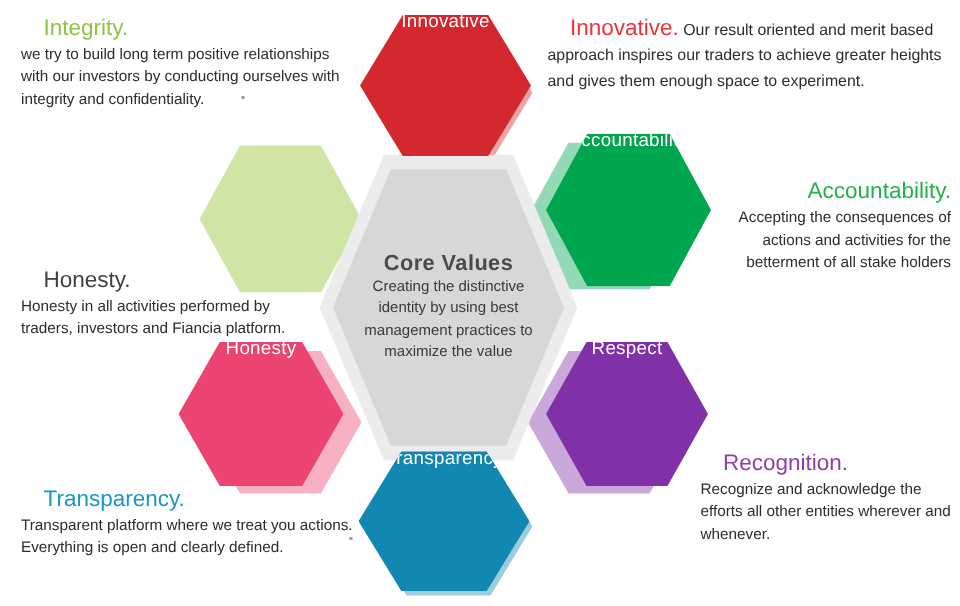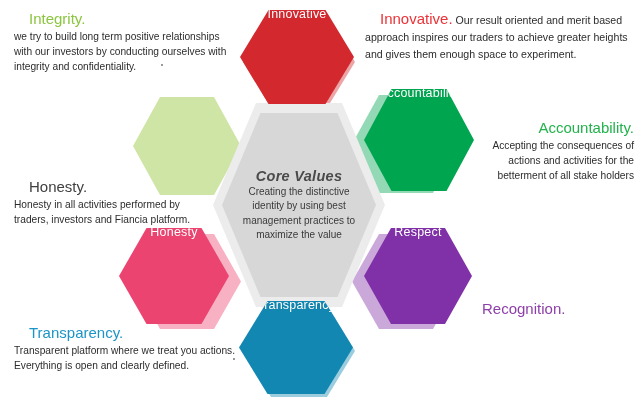--- a/index.html
+++ b/index.html
@@ -67,21 +67,20 @@
     flex-direction: column;
     align-items: center;
     justify-content: center;
   }
   #center-title {
     color: #4a4a4a;
     font-size: 14.5px;
     font-weight: bold;
     letter-spacing: 0.3px;
     margin-bottom: 1px;
-    font-style: italic;
   }
   #center-desc {
     color: #3a3a3a;
     font-size: 10px;
     line-height: 1.42;
     text-align: center;
     width: 128px;
   }
 
   
@@ -194,20 +193,21 @@
     <div class="note-body">Accepting the consequences of actions and activities for the betterment of all stake holders</div>
   </div>
 
   <div class="note" id="note-honesty">
     <div class="note-title">Honesty.</div>
     <div class="note-body">Honesty in all activities performed by traders, investors and  Fiancia platform.</div>
   </div>
 
   <div class="note" id="note-recognition">
     <div class="note-title">Recognition.</div>
+    <div class="note-body">Recognize and acknowledge the efforts all other entities wherever and whenever.</div>
   </div>
 
   <div class="note" id="note-transparency">
     <div class="note-title">Transparency.</div>
     <div class="note-body">Transparent platform  where we treat you actions. Everything is open and clearly defined.</div>
   </div>
 
   <span class="speck" style="left:161px; top:64px;"></span>
   <span class="speck" style="left:233px; top:358px;"></span>
 

